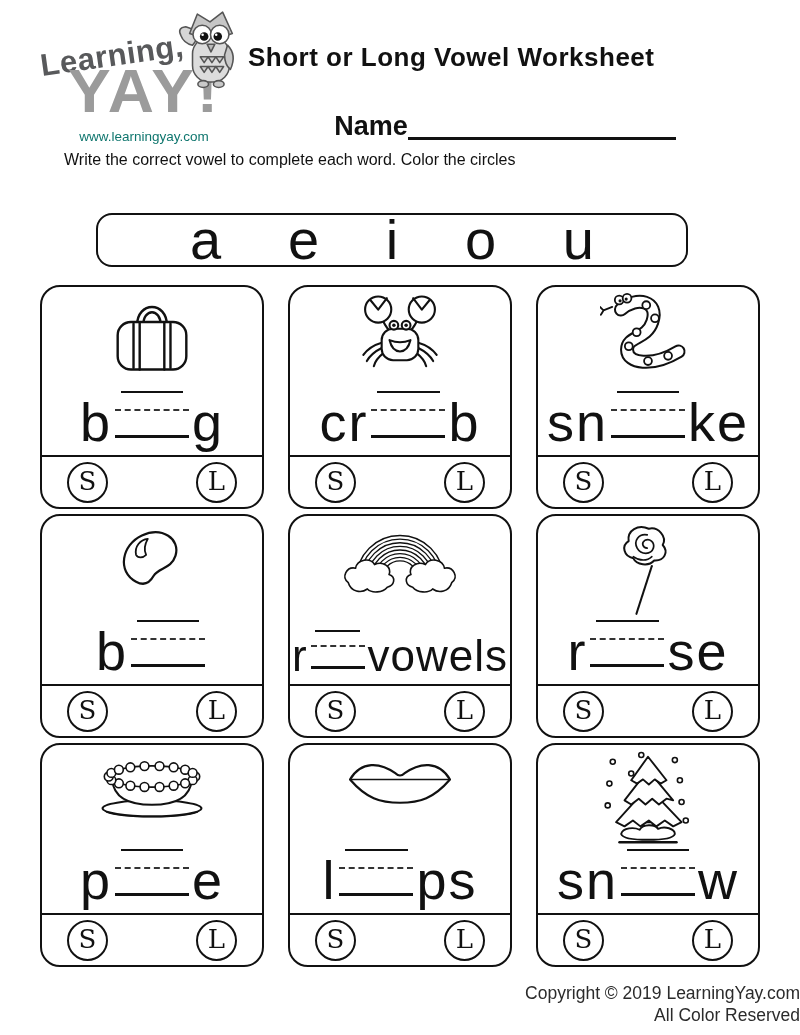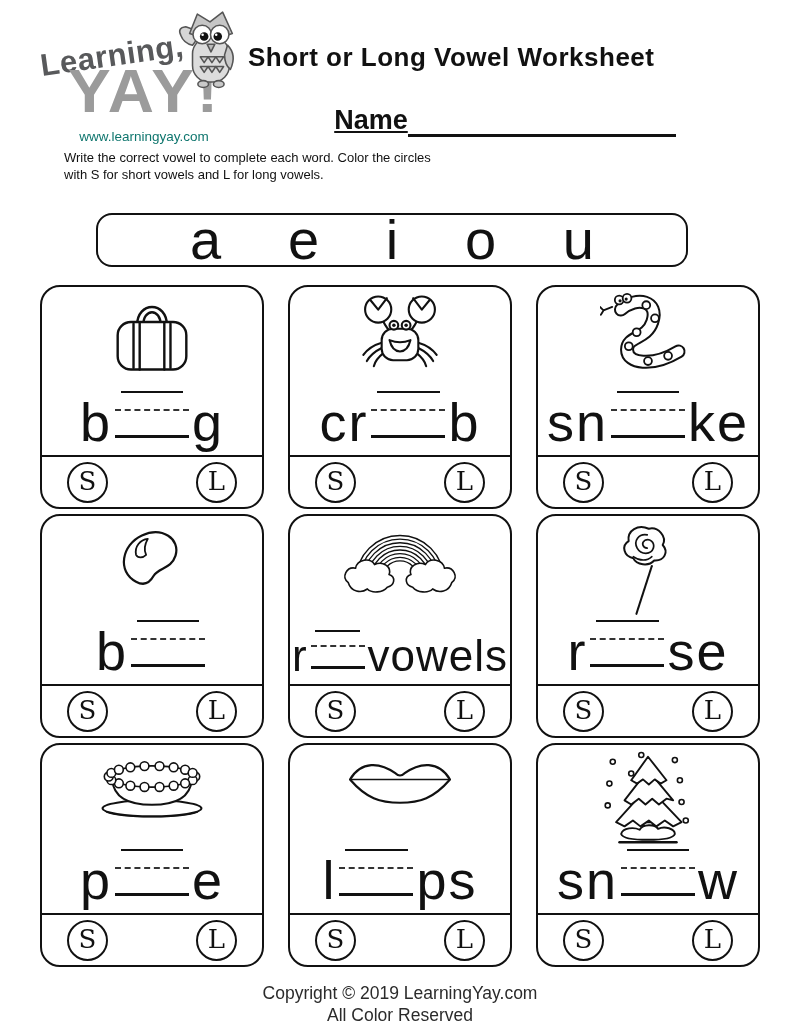--- a/index.html
+++ b/index.html
@@ -12,27 +12,27 @@
       font-size:31px;font-weight:bold;letter-spacing:.5px;}
   .logo-yay{position:absolute;top:46px;left:28px;font-size:64px;font-weight:800;
       letter-spacing:3px;transform:scaleY(.95);}
   .logo-owl{position:absolute;top:0;right:4px;}
   .logo-url{position:absolute;bottom:0;left:0;width:100%;text-align:center;font-size:13.5px;}
 
   
   .title{position:absolute;left:248px;right:10px;top:42px;text-align:left;
       font-size:26px;font-weight:600;letter-spacing:.5px;}
   .name-row{position:absolute;left:250px;right:40px;top:100px;height:40px;
-      display:flex;justify-content:center;align-items:center;text-decoration:underline;}
+      display:flex;justify-content:center;align-items:flex-end;}
   .name-label{font-size:27px;font-weight:600;line-height:1;}
   .name-line{width:268px;height:30px;border-bottom:3px solid #111;}
 
   
   .instructions{position:absolute;left:64px;right:30px;top:149px;
-      font-size:13px;line-height:1.33;}
+      font-size:16px;line-height:1.33;}
 
   
   .vowel-bank{position:absolute;left:96px;top:213px;width:592px;height:54px;
       border:2.5px solid #111;border-radius:16px;box-sizing:border-box;
       display:flex;align-items:center;justify-content:space-between;padding:0 92px;}
   .vowel{font-size:56px;line-height:0;font-weight:400;}
 
   
   .grid{position:absolute;left:40px;top:285px;width:720px;display:grid;
       grid-template-columns:repeat(3,224px);grid-auto-rows:224px;
@@ -55,21 +55,21 @@
   .word.compact{font-size:44px;letter-spacing:1px;}
   .word.compact .blank{width:54px;height:36px;margin-bottom:9px;}
   .card-bottom{position:absolute;left:0;right:0;bottom:0;height:52px;
       border-top:2.5px solid #111;display:flex;align-items:center;
       justify-content:space-between;padding:0 25px;box-sizing:border-box;}
   .sl-circle{width:41px;height:41px;border:2.2px solid #111;border-radius:50%;
       box-sizing:border-box;display:flex;align-items:center;justify-content:center;
       font-family:"DejaVu Serif",serif;font-size:26px;font-weight:500;padding-bottom:2px;}
 
   
-  .footer{position:absolute;left:0;right:0;top:982px;text-align:center;
+  .footer{position:absolute;left:0;right:0;top:982px;text-align:right;
       font-size:17.5px;line-height:1.28;color:#2b2b2b;}
 
   
   .card-img svg *{vector-effect:non-scaling-stroke;}
 </style>
 </head>
 <body>
 
 <div class="page">
 
@@ -103,21 +103,20 @@
   </div>
 
   <div class="title">Short or Long Vowel Worksheet</div>
   <div class="name-row">
     <span class="name-label">Name</span>
     <span class="name-line"></span>
   </div>
 
   <div class="instructions">
     <div>Write the correct vowel to complete each word. Color the circles</div>
-    <div>with S for short vowels and L for long vowels.</div>
   </div>
 
   <div class="vowel-bank">
     <span class="vowel">a</span>
     <span class="vowel">e</span>
     <span class="vowel">i</span>
     <span class="vowel">o</span>
     <span class="vowel">u</span>
   </div>
 

